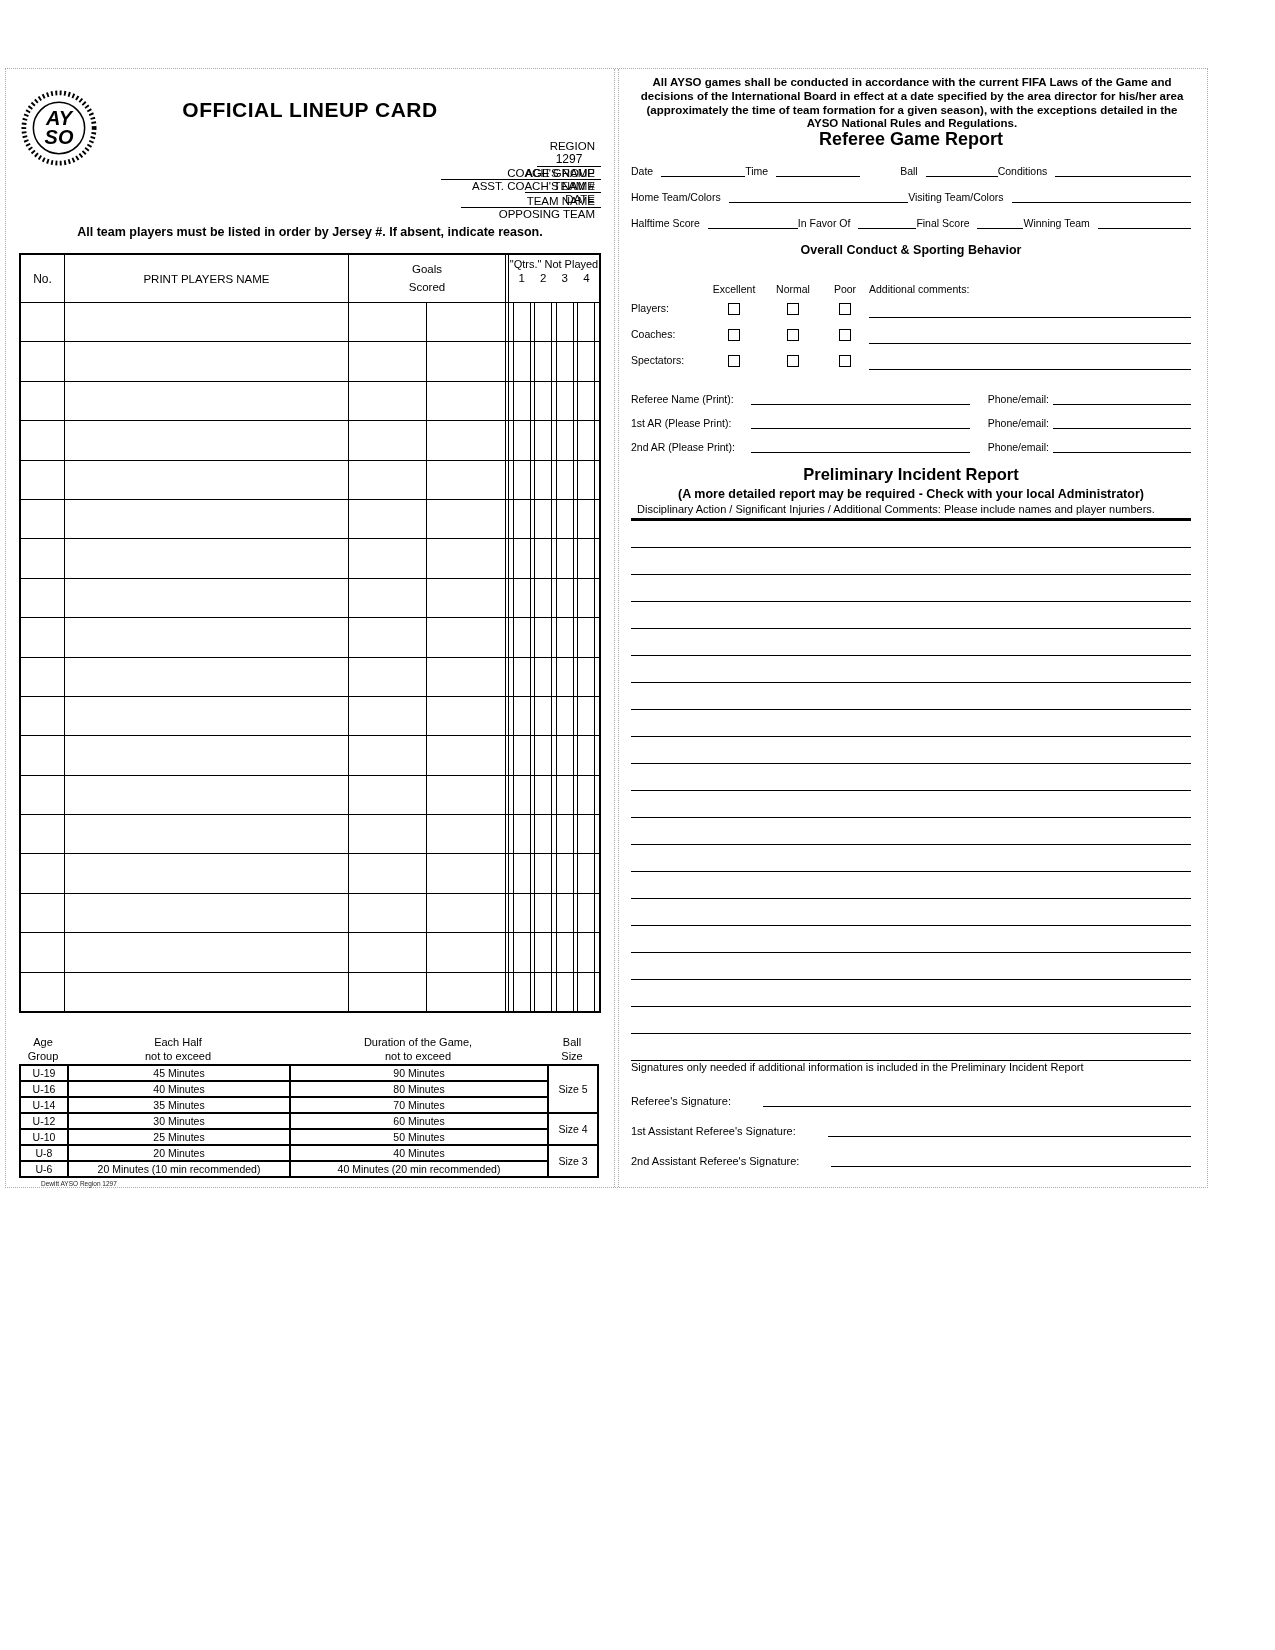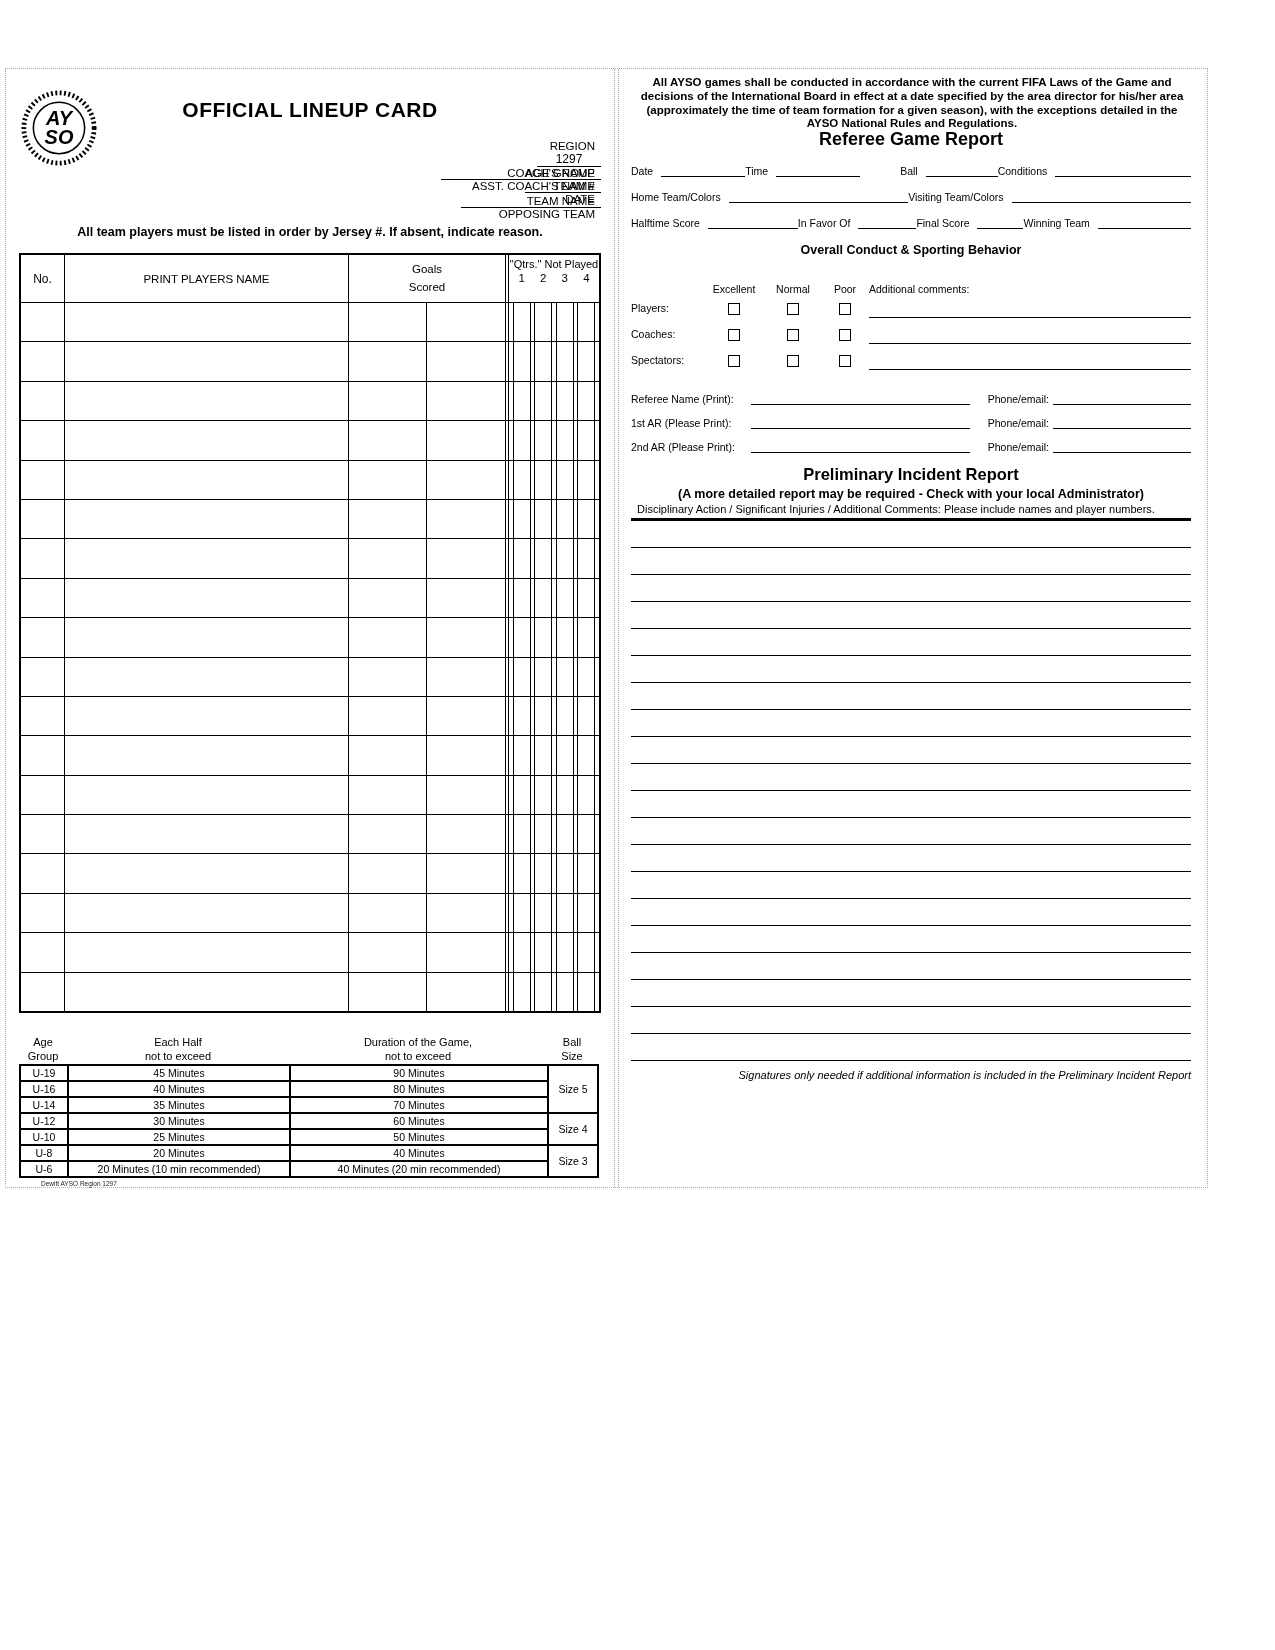--- a/index.html
+++ b/index.html
@@ -68,21 +68,21 @@
   .n-lab{width:120px;flex:none;white-space:nowrap;}
   .n-line{flex:1;}
   .ph-lab{white-space:nowrap;margin-left:18px;padding-right:4px;}
   .ph-line{width:138px;flex:none;}
   .pir-title{margin-top:12px;height:22px;text-align:center;font-size:16.5px;font-weight:bold;}
   .pir-sub{height:16px;text-align:center;font-size:12.5px;font-weight:bold;}
   .pir-instr{height:14px;font-size:11px;padding-left:6px;}
   .thick{border-top:3px solid #000;margin-top:1px;}
   .ruled-area{margin-top:0;}
   .ruled{height:26px;border-bottom:1.3px solid #000;}
-  .sig-note{margin-top:8px;height:16px;text-align:right;font-style:italic;font-size:11px;}
+  .sig-note{height:16px;text-align:left;font-size:11px;}
   .s-row{display:flex;align-items:flex-end;font-size:11px;height:30px;}
   .s-lab{white-space:nowrap;}
   .s-line{flex:1;margin-left:32px;}
 </style>
 </head>
 <body>
 
 <div class="sheet">
   <div class="half-divider"></div>
 
@@ -614,14 +614,31 @@
         <div class="ruled"></div>
         <div class="ruled"></div>
         <div class="ruled"></div>
         <div class="ruled"></div>
         <div class="ruled"></div>
         <div class="ruled"></div>
       </div>
 
     <div class="sig-note">Signatures only needed if additional information is included in the Preliminary Incident Report</div>
 
+    <div>
+
+        <div class="s-row">
+          <span class="s-lab">Referee's Signature:</span>
+          <span class="blank s-line"></span>
+        </div>
+
+        <div class="s-row">
+          <span class="s-lab">1st Assistant Referee's Signature:</span>
+          <span class="blank s-line"></span>
+        </div>
+
+        <div class="s-row">
+          <span class="s-lab">2nd Assistant Referee's Signature:</span>
+          <span class="blank s-line"></span>
+        </div>
+      </div>
   </div>
 </div>
 
 </body></html>

